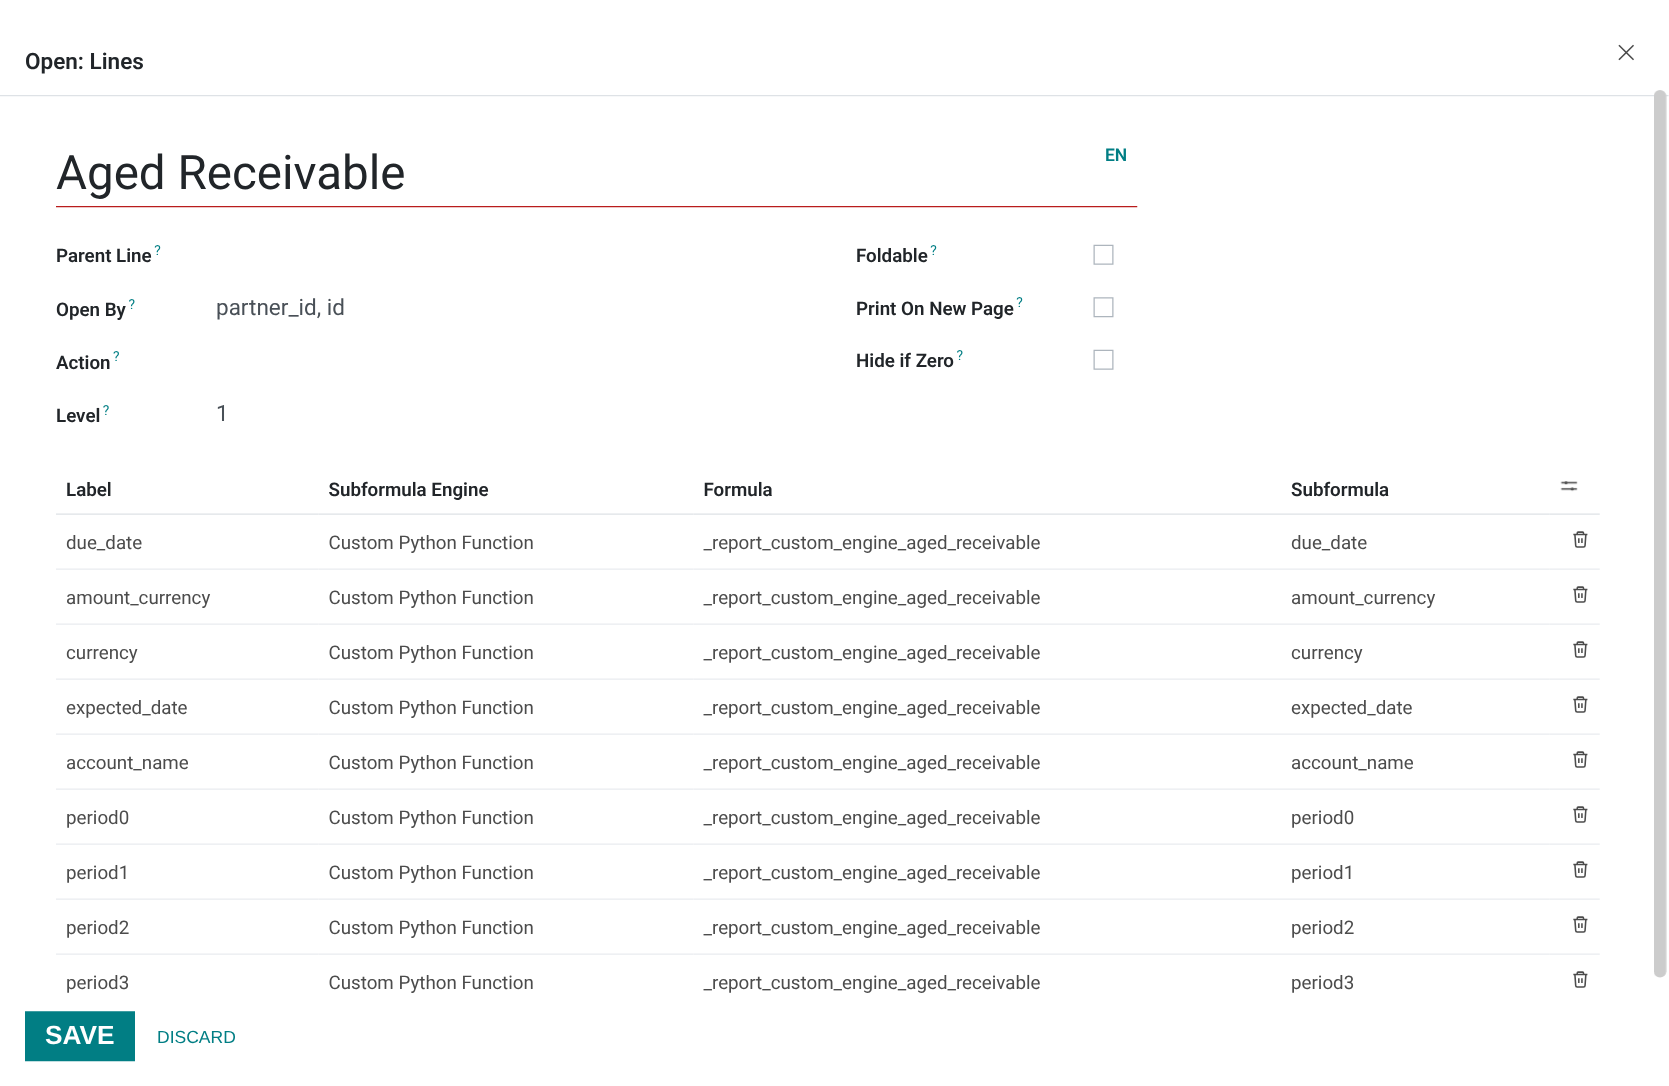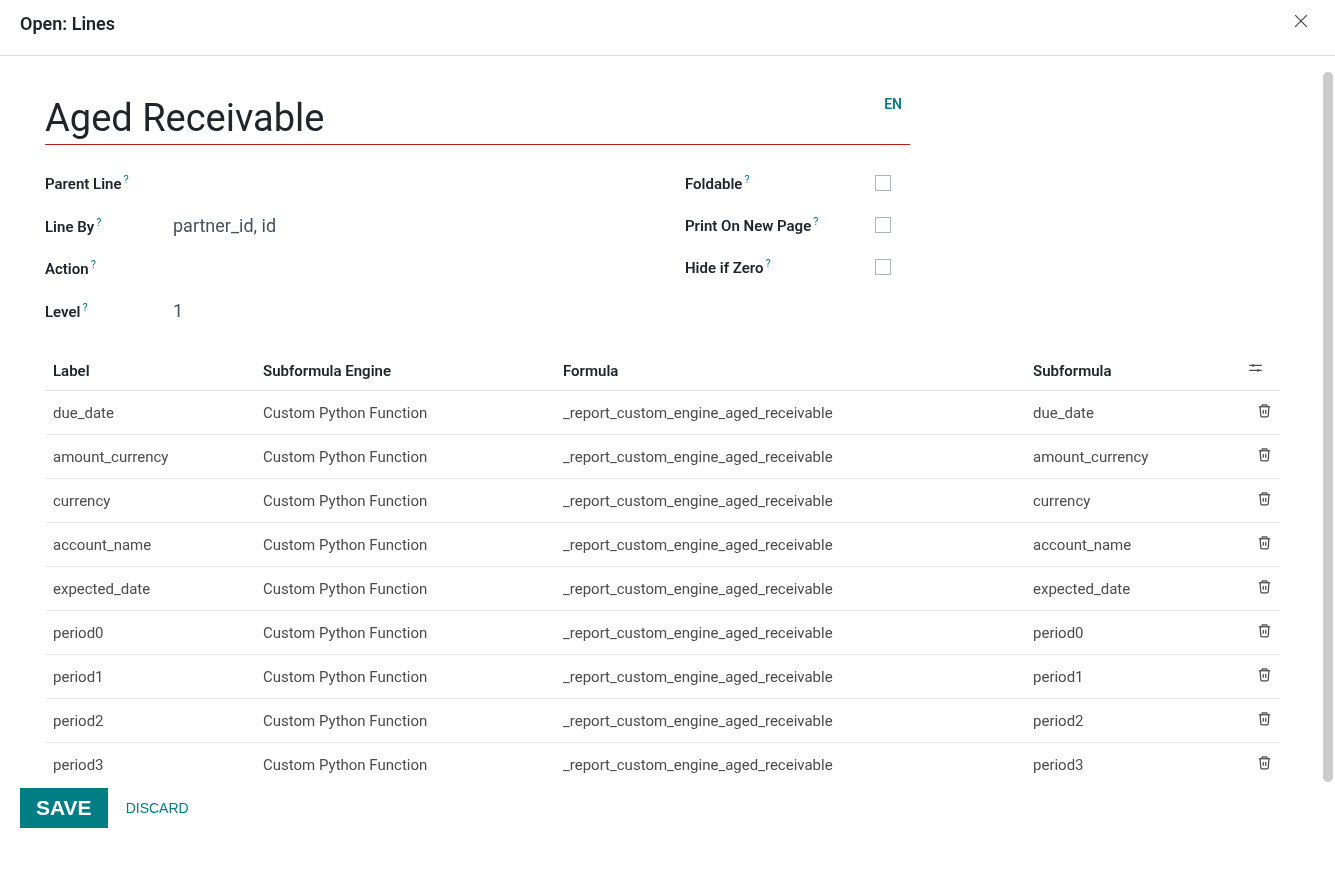--- a/index.html
+++ b/index.html
@@ -5,22 +5,22 @@
     * { box-sizing: border-box; margin: 0; padding: 0; }
     body {
       font-family: -apple-system, BlinkMacSystemFont, "Segoe UI", Roboto, "Helvetica Neue", Arial, sans-serif;
       background: #fff;
       color: #212529;
       overflow: hidden;
     }
     .dialog-header {
       display: flex;
       justify-content: space-between;
-      align-items: center;
-      padding: 7px 20px 16px 20px;
+      align-items: flex-end;
+      padding: 28px 20px 16px 20px;
       border-bottom: 1px solid #dee2e6;
     }
     .dialog-title {
       font-size: 18px;
       font-weight: 600;
       color: #212529;
     }
     .close-btn {
       font-size: 24px;
       color: #6c757d;
@@ -199,21 +199,21 @@
 
         <div class="form-row">
           <div class="form-label">
             <span>Parent Line</span><span class="help-q">?</span>
           </div>
           <div class="form-value"></div>
         </div>
 
         <div class="form-row">
           <div class="form-label">
-            <span>Line By</span><span class="help-q">?</span>
+            <span>Open By</span><span class="help-q">?</span>
           </div>
           <div class="form-value">partner_id, id</div>
         </div>
 
         <div class="form-row">
           <div class="form-label">
             <span>Action</span><span class="help-q">?</span>
           </div>
           <div class="form-value"></div>
         </div>
@@ -307,37 +307,37 @@
             <td>currency</td>
             <td class="td-delete"><span class="delete-icon"><svg viewBox="0 0 24 24" fill="none" stroke="currentColor" stroke-width="2">
                   <path d="M3 6h18"></path>
                   <path d="M8 6V4a1 1 0 011-1h6a1 1 0 011 1v2"></path>
                   <path d="M19 6l-1 14a2 2 0 01-2 2H8a2 2 0 01-2-2L5 6"></path>
                   <line x1="10" y1="11" x2="10" y2="17"></line>
                   <line x1="14" y1="11" x2="14" y2="17"></line>
                 </svg></span></td>
           </tr>
           <tr>
+            <td>expected_date</td>
+            <td>Custom Python Function</td>
+            <td>_report_custom_engine_aged_receivable</td>
+            <td>expected_date</td>
+            <td class="td-delete"><span class="delete-icon"><svg viewBox="0 0 24 24" fill="none" stroke="currentColor" stroke-width="2">
+                  <path d="M3 6h18"></path>
+                  <path d="M8 6V4a1 1 0 011-1h6a1 1 0 011 1v2"></path>
+                  <path d="M19 6l-1 14a2 2 0 01-2 2H8a2 2 0 01-2-2L5 6"></path>
+                  <line x1="10" y1="11" x2="10" y2="17"></line>
+                  <line x1="14" y1="11" x2="14" y2="17"></line>
+                </svg></span></td>
+          </tr>
+          <tr>
             <td>account_name</td>
             <td>Custom Python Function</td>
             <td>_report_custom_engine_aged_receivable</td>
             <td>account_name</td>
-            <td class="td-delete"><span class="delete-icon"><svg viewBox="0 0 24 24" fill="none" stroke="currentColor" stroke-width="2">
-                  <path d="M3 6h18"></path>
-                  <path d="M8 6V4a1 1 0 011-1h6a1 1 0 011 1v2"></path>
-                  <path d="M19 6l-1 14a2 2 0 01-2 2H8a2 2 0 01-2-2L5 6"></path>
-                  <line x1="10" y1="11" x2="10" y2="17"></line>
-                  <line x1="14" y1="11" x2="14" y2="17"></line>
-                </svg></span></td>
-          </tr>
-          <tr>
-            <td>expected_date</td>
-            <td>Custom Python Function</td>
-            <td>_report_custom_engine_aged_receivable</td>
-            <td>expected_date</td>
             <td class="td-delete"><span class="delete-icon"><svg viewBox="0 0 24 24" fill="none" stroke="currentColor" stroke-width="2">
                   <path d="M3 6h18"></path>
                   <path d="M8 6V4a1 1 0 011-1h6a1 1 0 011 1v2"></path>
                   <path d="M19 6l-1 14a2 2 0 01-2 2H8a2 2 0 01-2-2L5 6"></path>
                   <line x1="10" y1="11" x2="10" y2="17"></line>
                   <line x1="14" y1="11" x2="14" y2="17"></line>
                 </svg></span></td>
           </tr>
           <tr>
             <td>period0</td>

